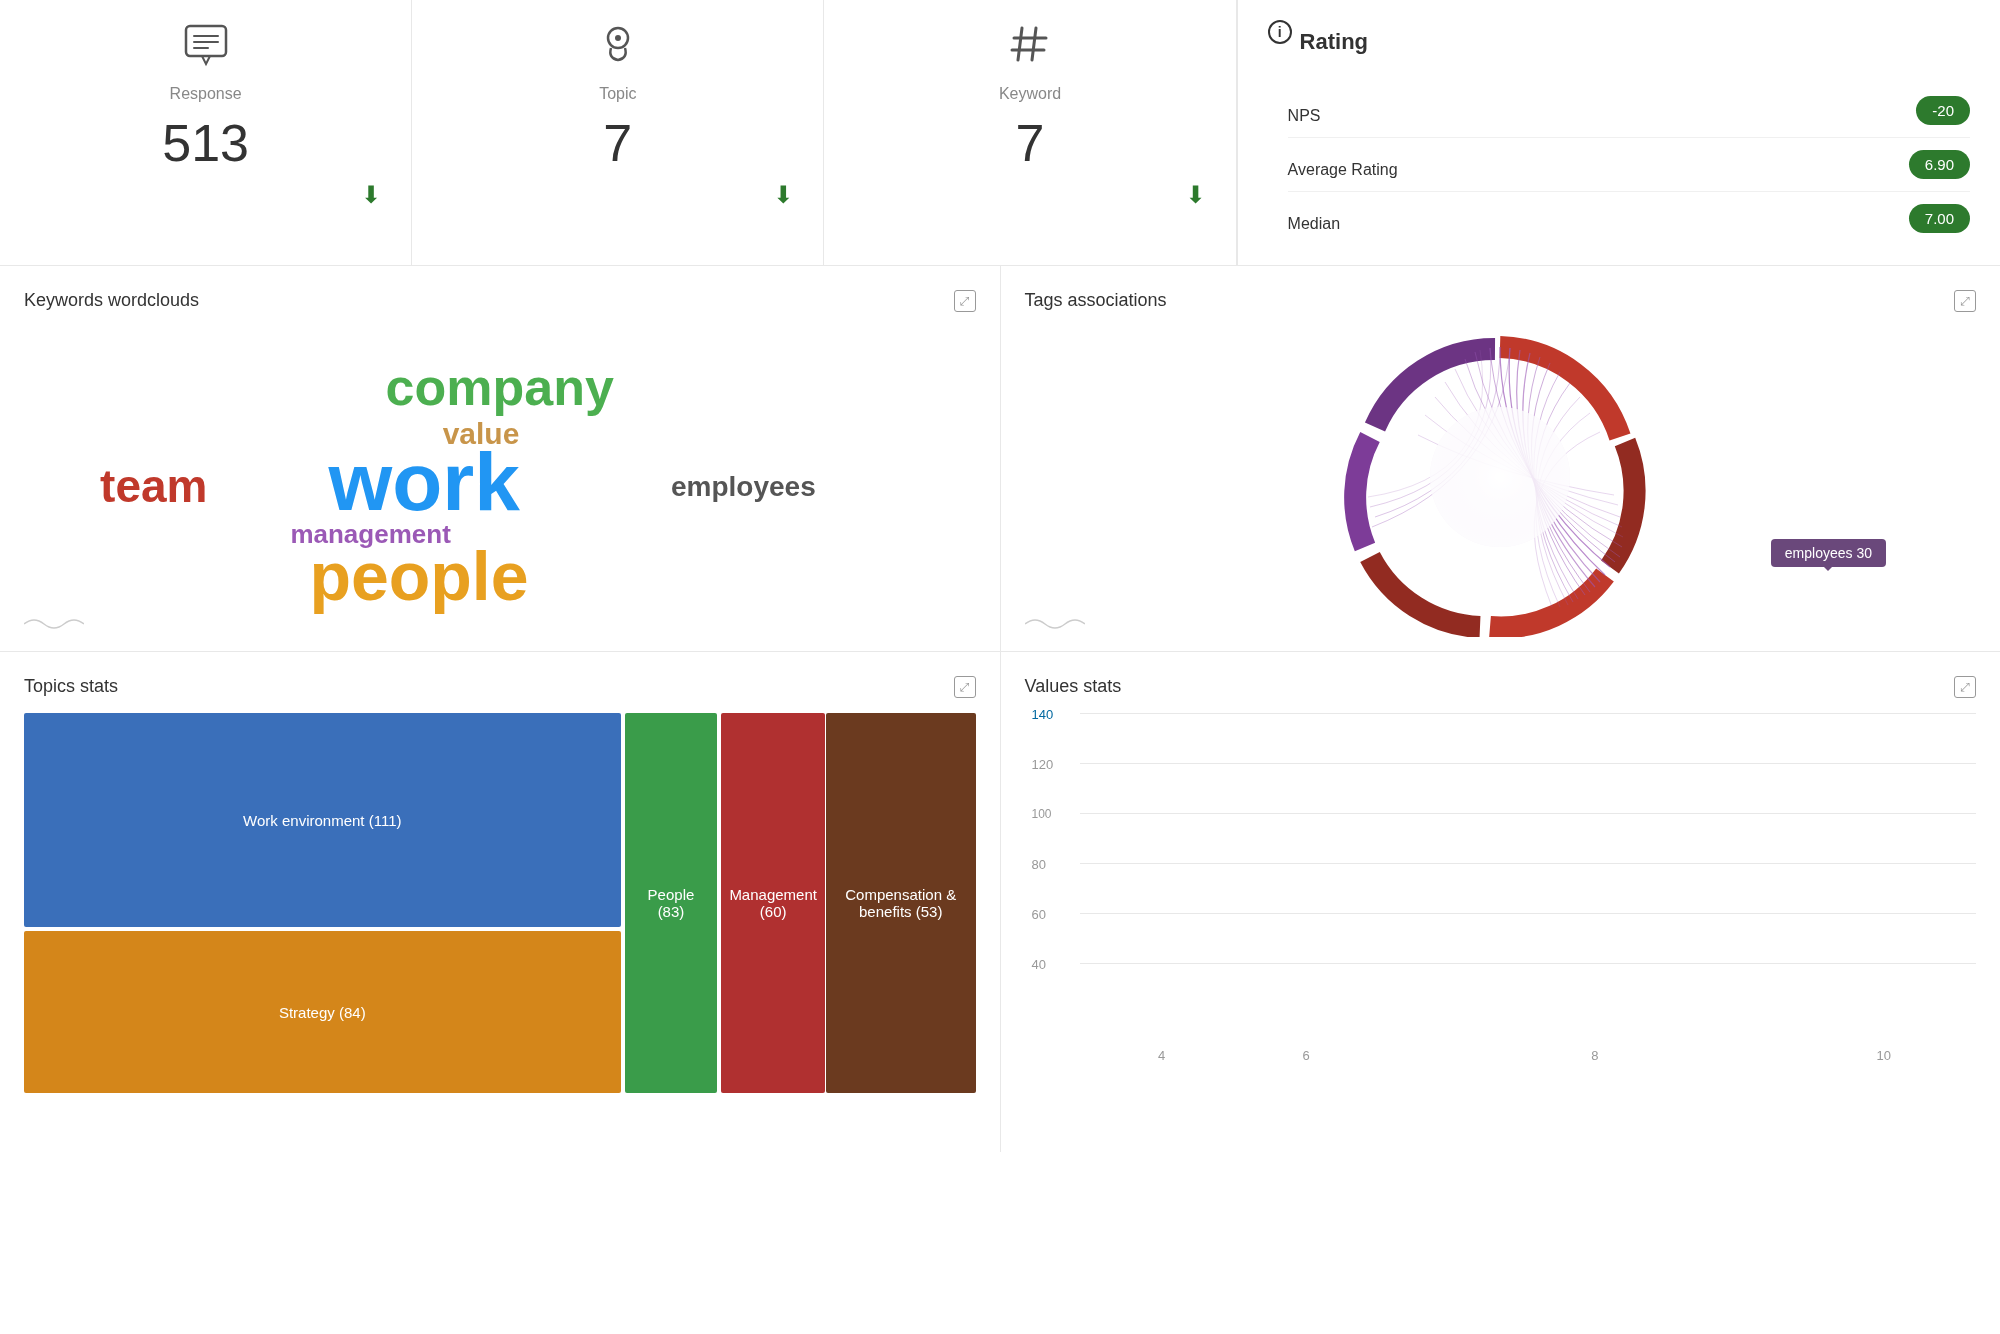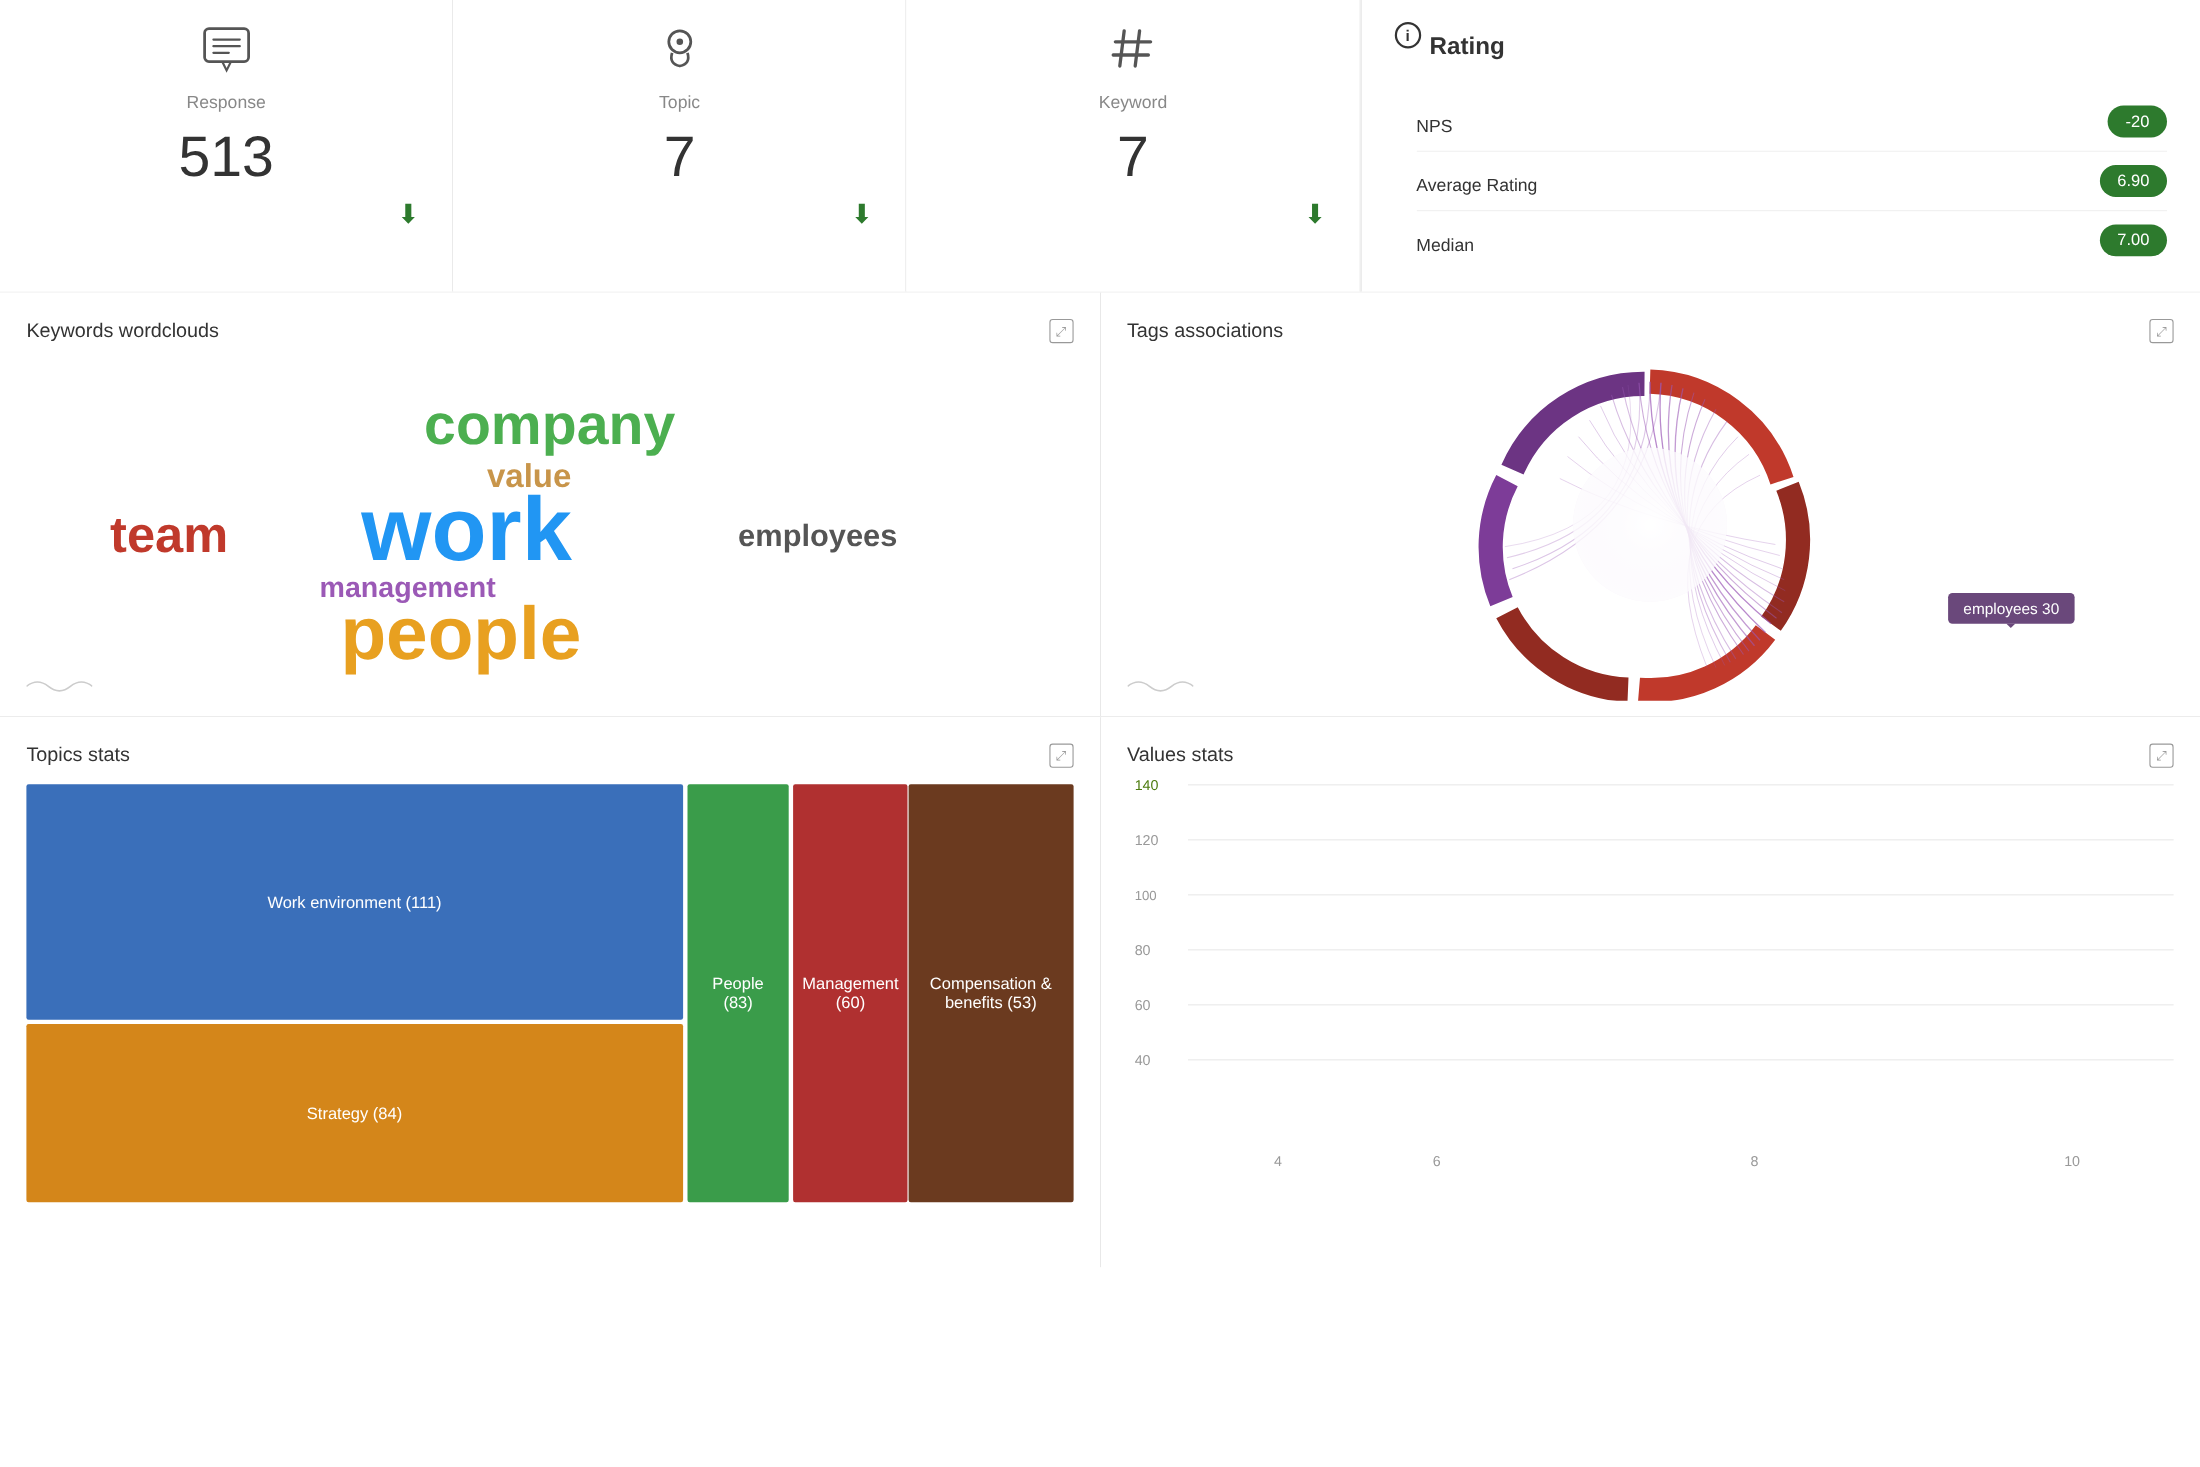--- a/index.html
+++ b/index.html
@@ -249,21 +249,21 @@
 
     <div class="bottom-panel">
       <div class="panel-title">Values stats</div>
       <div class="panel-expand">⤢</div>
 
       <div class="bar-chart">
         <div class="chart-area" style="position:relative;height:380px;padding-left:55px;padding-bottom:30px;">
 
           <div style="position:absolute;left:0;right:0;top:0;bottom:30px;">
             <div style="position:absolute;top:0%;left:55px;right:0;border-top:1px solid #e8e8e8;">
-                <span style="position:absolute;left:-48px;font-size:13px;color:#4d7c0f;transform:translateY(-50%);">140</span>
+                <span style="position:absolute;left:-48px;font-size:13px;color:#0369a1;transform:translateY(-50%);">140</span>
               </div>
             <div style="position:absolute;top:14.3%;left:55px;right:0;border-top:1px solid #e8e8e8;">
                 <span style="position:absolute;left:-48px;font-size:13px;color:#999;transform:translateY(-50%);text-align:right;">120</span>
               </div>
             <div style="position:absolute;top:28.6%;left:55px;right:0;border-top:1px solid #e8e8e8;">
                 <span style="position:absolute;left:-48px;font-size:12px;color:#999;transform:translateY(-50%);">100</span>
               </div>
             <div style="position:absolute;top:42.9%;left:55px;right:0;border-top:1px solid #e8e8e8;">
                 <span style="position:absolute;left:-48px;font-size:13px;color:#999;transform:translateY(-50%);">80</span>
               </div>

